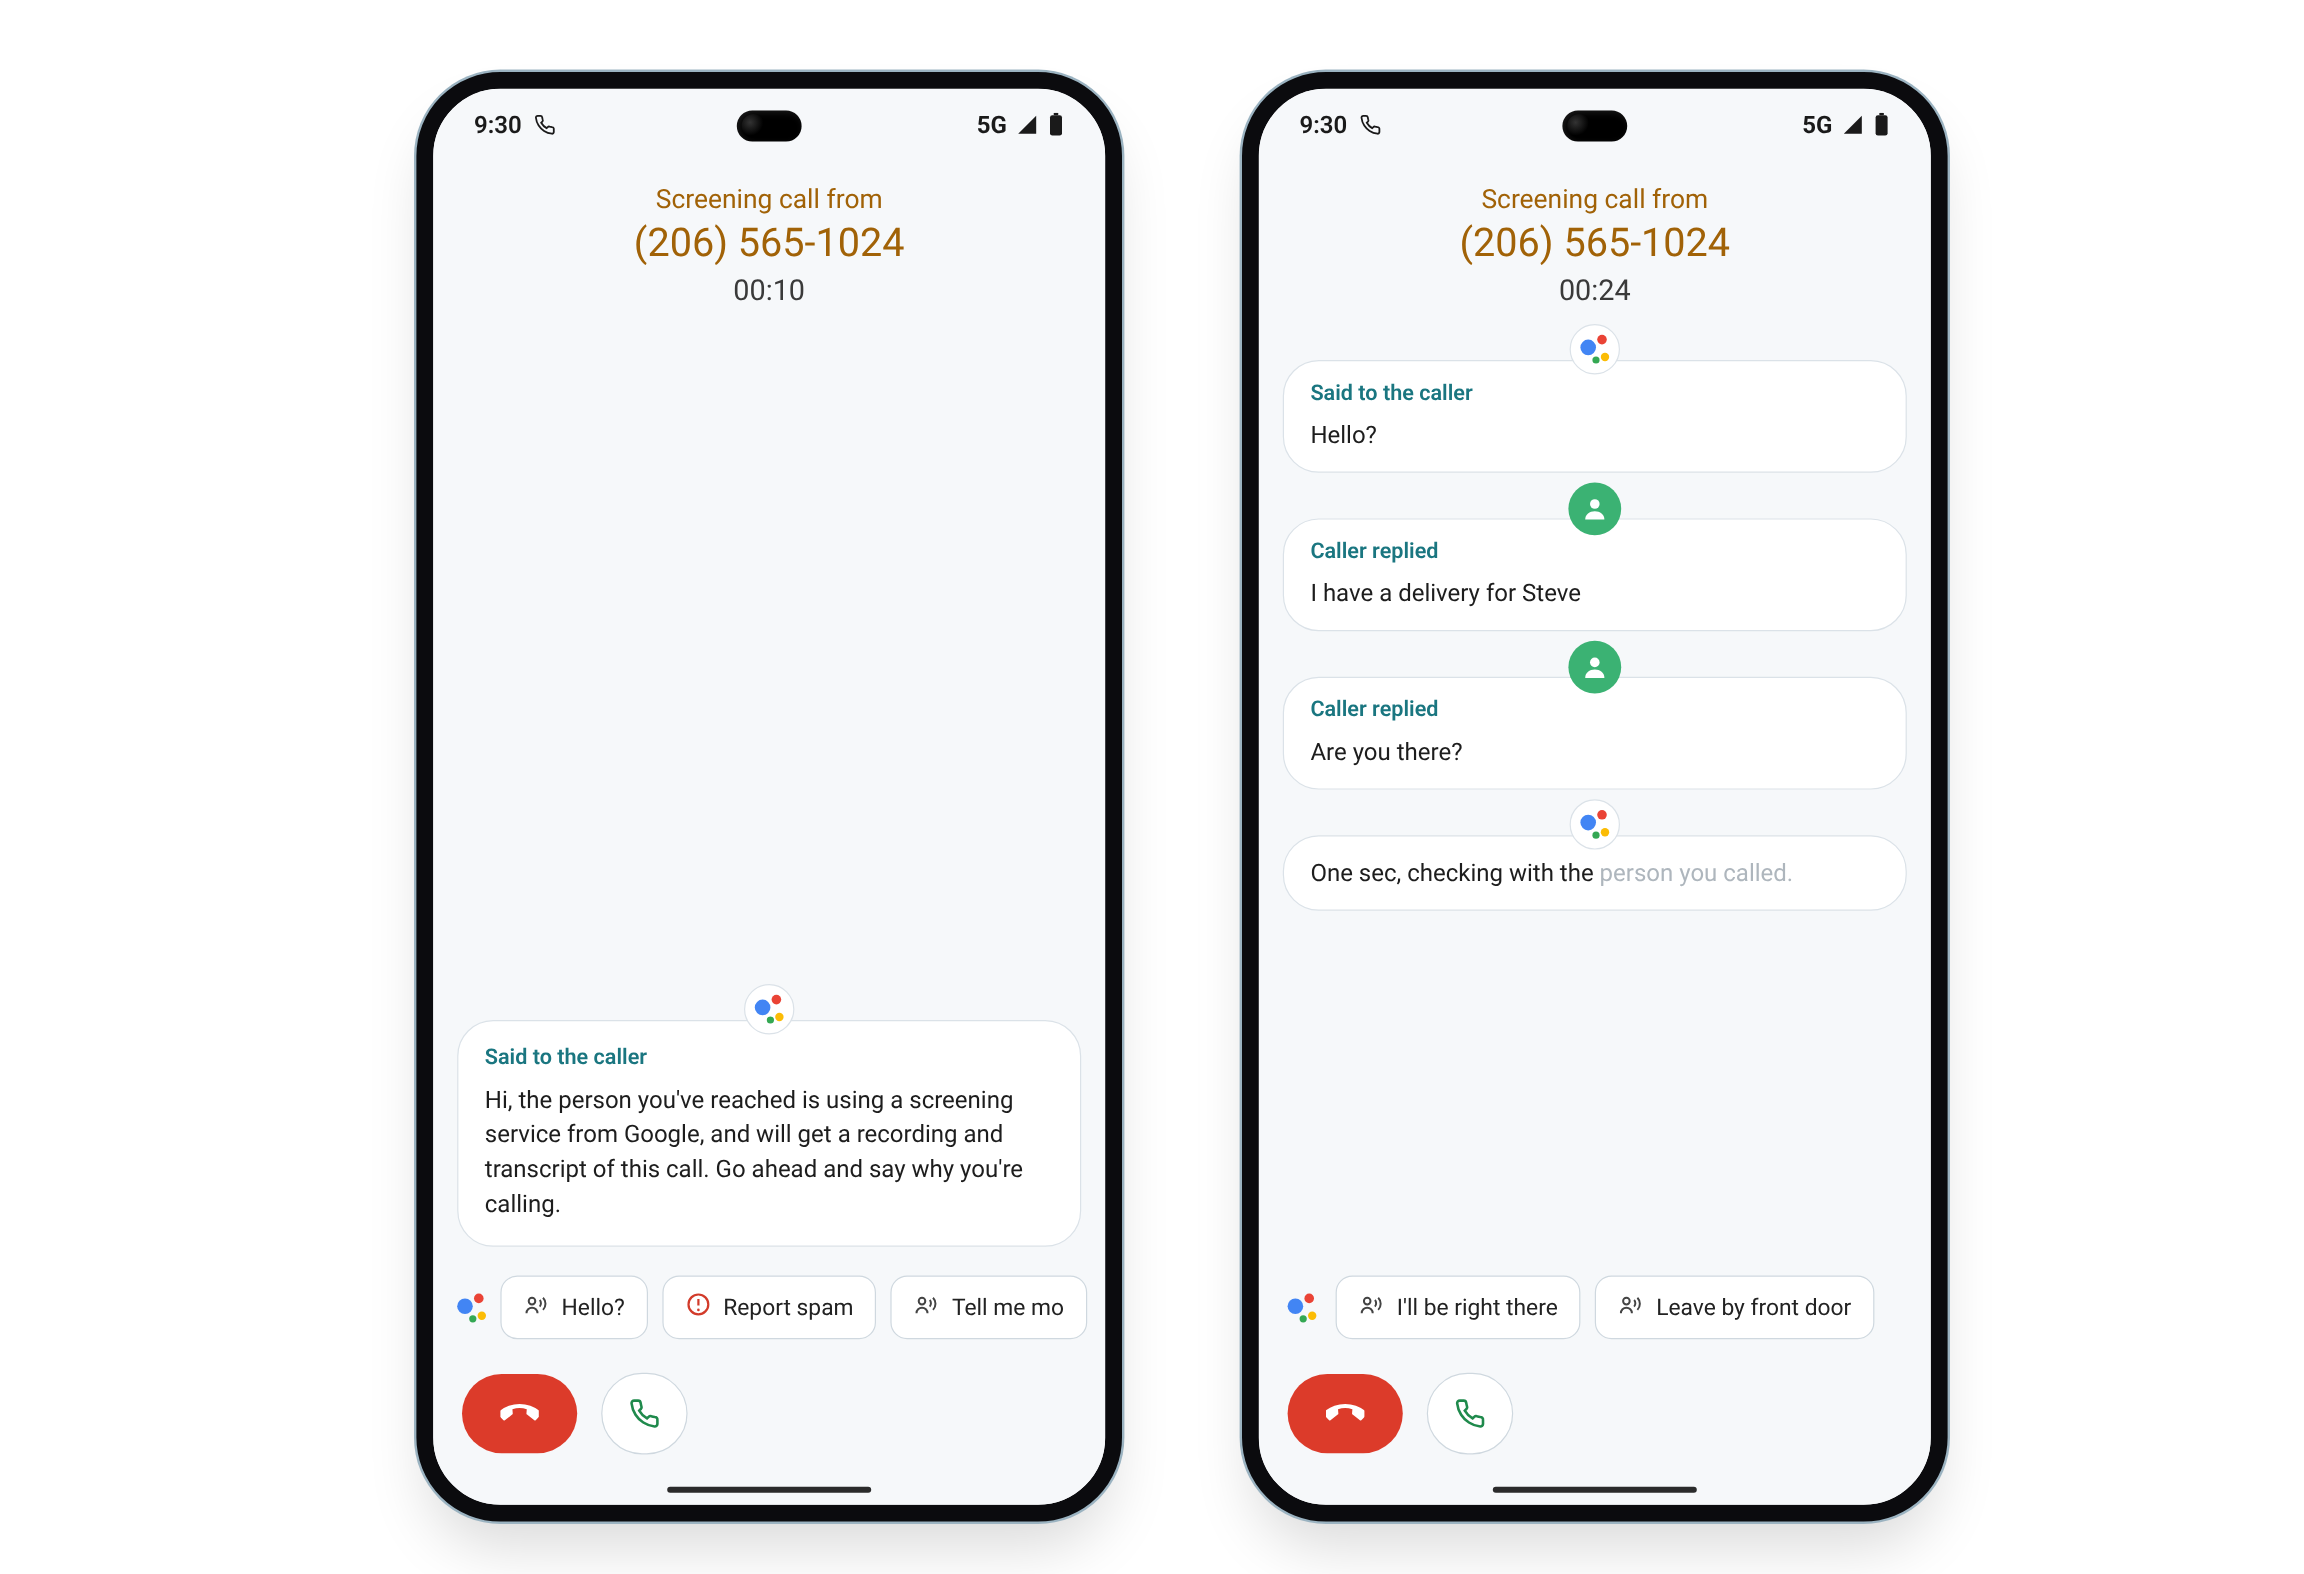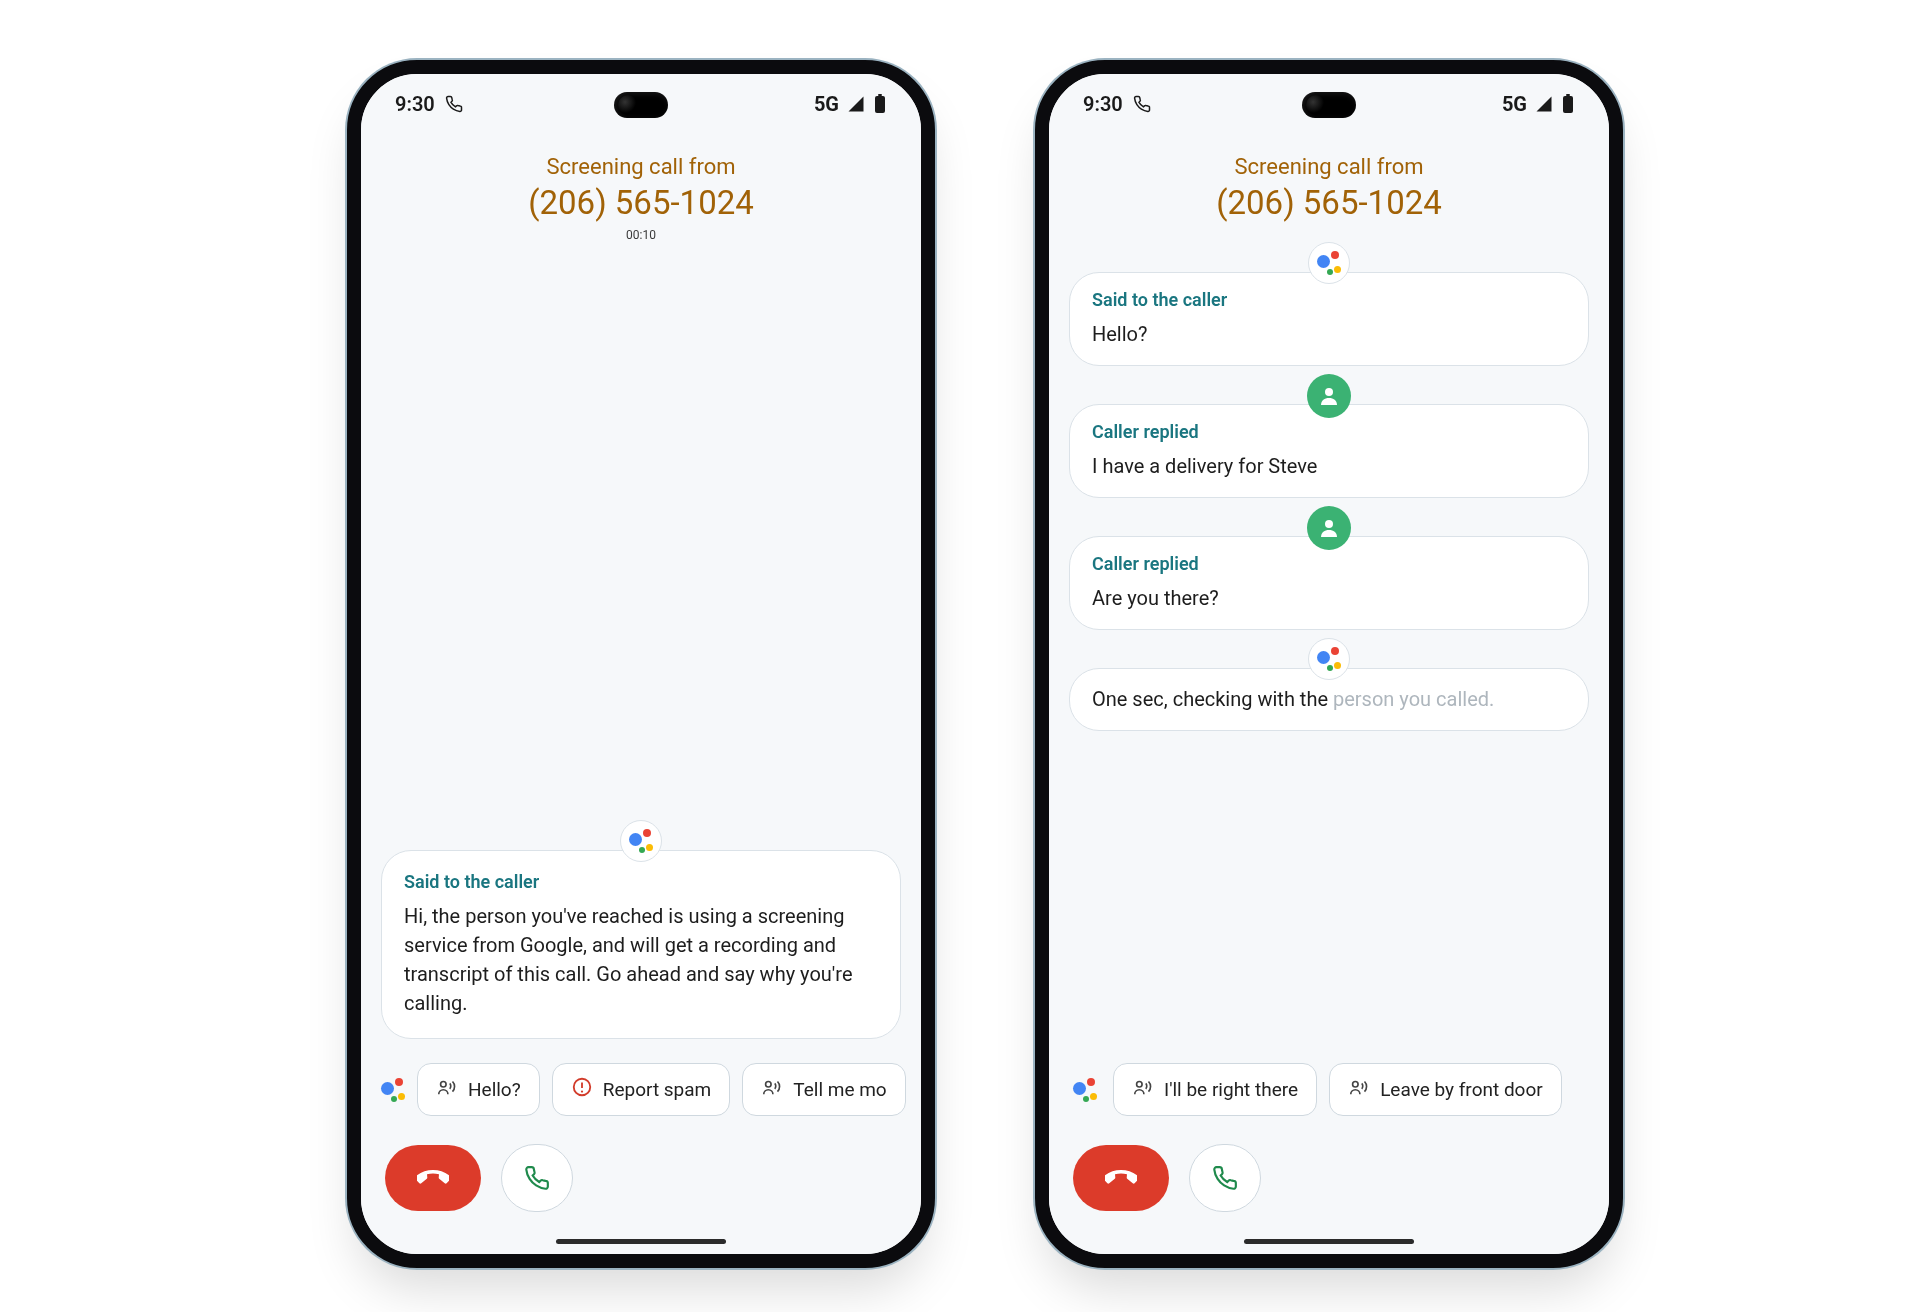--- a/index.html
+++ b/index.html
@@ -108,21 +108,21 @@
     font-weight: 400;
     margin-bottom: 4px;
   }
   .call-header .number {
     font-size: 33px;
     font-weight: 400;
     color: #a16207;
     margin-bottom: 6px;
   }
   .call-header .timer {
-    font-size: 12px;
+    font-size: 24px;
     color: #3a3a3a;
   }
 
   
   .transcript {
     flex: 1;
     display: flex;
     flex-direction: column;
     justify-content: flex-end;
     padding: 0 20px 8px;
@@ -394,20 +394,21 @@
                 <rect x="2" y="2" width="10" height="17" rx="2"></rect>
                 <rect x="5" y="0" width="4" height="2" rx="1"></rect>
               </svg>
           </span>
         </div>
       </div>
 
       <div class="call-header">
         <div class="sub">Screening call from</div>
         <div class="number">(206) 565-1024</div>
+        <div class="timer">00:24</div>
       </div>
 
       <div class="transcript" style="justify-content:flex-start; padding-top:6px;">
         <div class="assistant-dot">
           <div class="ga-logo">
               <span class="b"></span>
               <span class="r"></span>
               <span class="y"></span>
               <span class="g"></span>
             </div>

